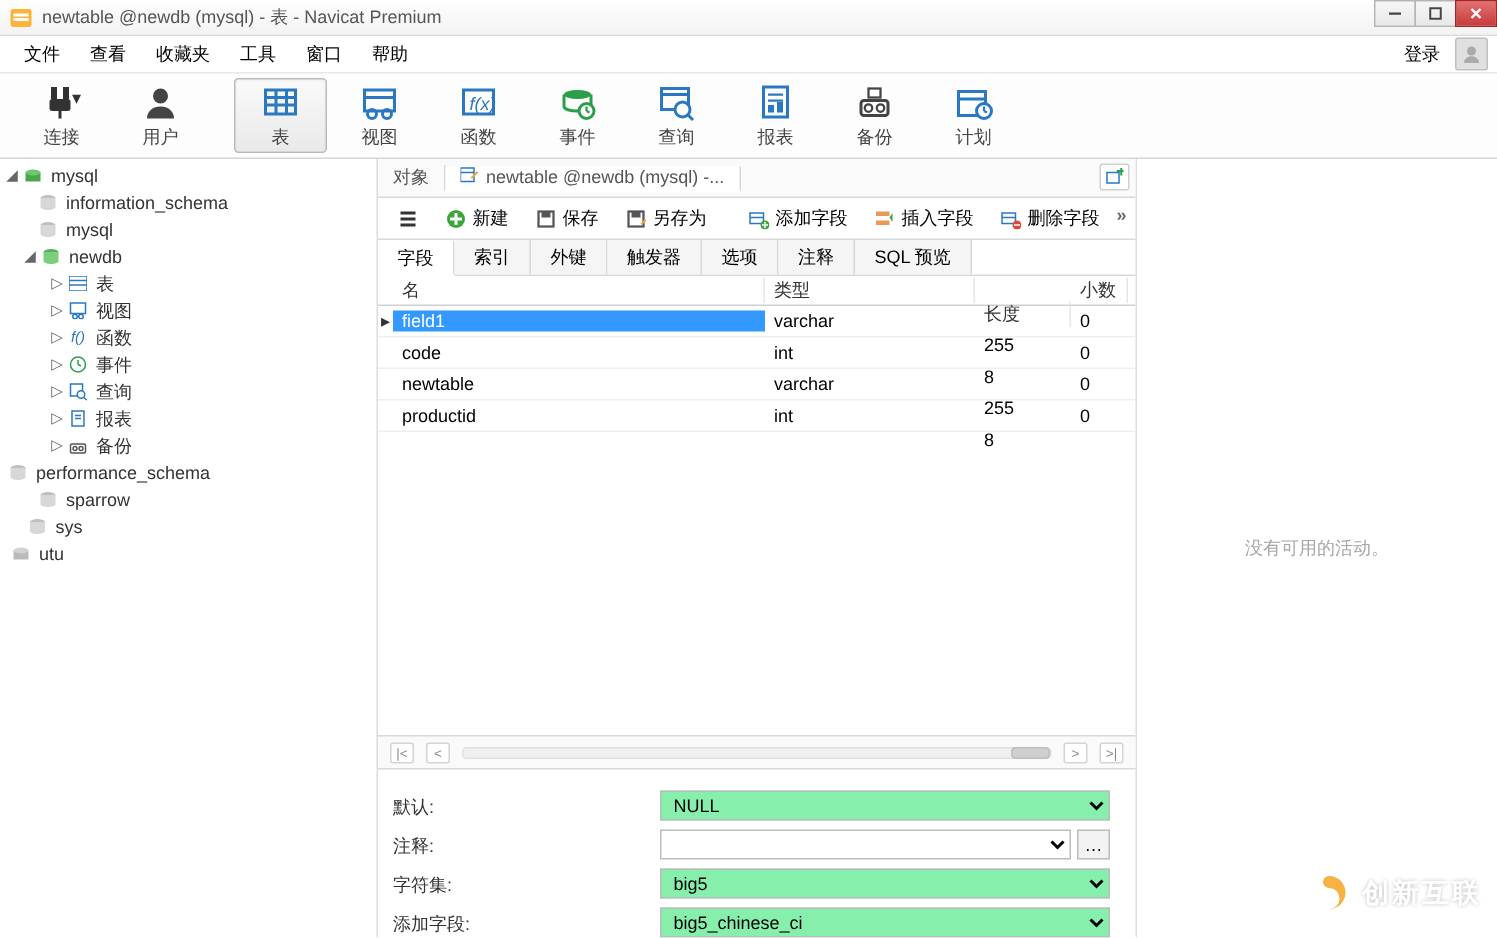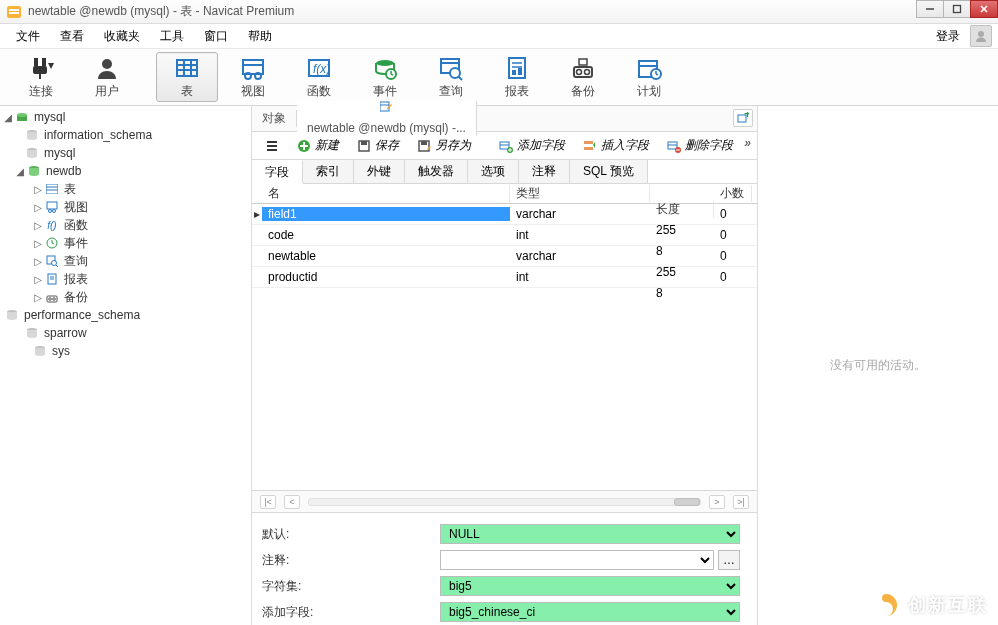--- a/index.html
+++ b/index.html
@@ -23,23 +23,23 @@
 .tbtn .tlabel { color:#444; }
 .workspace { display:flex; height: calc(625px - 24px - 24px - 58px); }
 .sidebar { width: 252px; border-right:1px solid #dcdcdc; overflow:auto; padding-top:2px;}
 .tree-row { display:flex; align-items:center; height:18px; padding-left:4px; cursor:default; white-space:nowrap;}
 .tree-row .exp { width:12px; text-align:center; color:#666; font-size:10px; }
 .tree-row .ticon { width:16px; height:14px; display:flex; align-items:center; justify-content:center; margin-right:4px;}
 .tree-row .label { color:#333; }
 .center { flex:1; display:flex; flex-direction:column; border-right:1px solid #dcdcdc;}
 .tabstrip { display:flex; align-items:center; height:26px; background:#fafafa; border-bottom:1px solid #d8d8d8; position:relative;}
 .tab { display:flex; align-items:center; gap:5px; padding: 0 10px; border-right:1px solid #d8d8d8; color:#555;}
-.tab.active { background:#fff; border-bottom:2px solid #fff; margin-bottom:-1px;flex-direction:column;}
+.tab.active { background:#fff; border-bottom:2px solid #fff; margin-bottom:-1px;}
 .tabstrip .addtab { position:absolute; right:4px; top:3px; width:20px; height:18px; border:1px solid #d0d0d0; background:#fff; border-radius:2px; display:flex; align-items:center; justify-content:center; }
-.designerbar { display:flex; align-items:center; height:28px; border-bottom:1px solid #d8d8d8; padding:0 6px; gap:4px; position:relative;font-style:italic;}
+.designerbar { display:flex; align-items:center; height:28px; border-bottom:1px solid #d8d8d8; padding:0 6px; gap:4px; position:relative;}
 .dsbtn { display:flex; align-items:center; gap:4px; padding:2px 6px; border:1px solid transparent; border-radius:2px;}
 .dsbtn .dicon { width:14px; height:14px; display:inline-flex; align-items:center; justify-content:center;}
 .designerbar .more { position:absolute; right:6px; top:4px; font-weight:bold; color:#666; }
 .subtabs { display:flex; height:24px; border-bottom:1px solid #d8d8d8; }
 .subtab { padding:3px 13px; border-right:1px solid #d8d8d8; background:#f5f5f5; cursor:default;}
 .subtab.active { background:#fff; border-top:1px solid #fff; border-bottom:2px solid #fff; margin-bottom:-1px;}
 .grid { flex:1; overflow:auto; position:relative; }
 .ghead { display:flex; background:#fff; border-bottom:1px solid #d0d0d0; height:20px; align-items:center; color:#333; position:sticky; top:0;}
 .ghead .gh { border-right:1px solid #e6e6e6; padding-left:6px; }
 .col-name { width:248px; }
@@ -48,27 +48,27 @@
 .col-dec { width:38px; }
 .grow { display:flex; height:21px; align-items:center; border-bottom:1px solid #efefef;}
 .grow .marker { width:10px; text-align:center; color:#333; }
 .grow .cell { padding-left:6px; }
 .grow.sel .cell.col-name { background:#3399ff; color:#fff; }
 .paginator { height:22px; border-top:1px solid #d8d8d8; display:flex; align-items:center; gap:8px; padding:0 8px; background:#fafafa;}
 .paginator .pgbtn { width:16px; height:14px; border:1px solid #d4d4d4; background:#fff; display:flex; align-items:center; justify-content:center; font-size:9px; color:#888; border-radius:2px;}
 .paginator .scrub { flex:1; height:8px; background:#f0f0f0; border:1px solid #e0e0e0; border-radius:3px; position:relative;}
 .paginator .scrub .thumb { position:absolute; right:0; top:-1px; width:26px; height:8px; background:#d0d0d0; border:1px solid #bdbdbd; border-radius:3px;}
 .props { border-top:1px solid #d8d8d8; padding:8px 10px 0 10px; }
-.prow { display:flex; align-items:center; height:26px; gap:6px;}
+.prow { display:flex; align-items:flex-end; height:26px; gap:6px;}
 .prow .plabel { width:172px; color:#333; }
 .prow .pctl { flex:1; display:flex; gap:4px; align-items:center; max-width:300px;}
 .prow select { flex:1; height:20px; border:1px solid #bcbcbc; background:#86efac; padding-left:4px; font-size:12px; }
 .prow .ell { width:22px; height:20px; border:1px solid #bcbcbc; background:#f3f3f3; display:flex; align-items:center; justify-content:center;}
 .rightpanel { width:240px; display:flex; align-items:center; justify-content:center; color:#a7a7a7; }
-.watermark { position:absolute; right:10px; bottom:6px; display:flex; align-items:center; gap:8px; opacity:.85; pointer-events:none;}
+.watermark { position:absolute; right:10px; bottom:16px; display:flex; align-items:center; gap:8px; opacity:.85; pointer-events:none;}
 .watermark .logo { width:28px; height:28px; }
 .watermark .txt { color:#fff; font-size:18px; font-weight:600; text-shadow:0 0 3px rgba(0,0,0,.3); letter-spacing:2px;}
 
 .db-cyl { width:12px; height:12px; }
 .tbl-grid { width:12px; height:10px; }
 </style>
 </head>
 <body>
 
 <div class="titlebar">
@@ -357,28 +357,37 @@
     </div>
     <div class="tree-row" style="padding-left:24px">
       <span class="ticon">
           <svg class="db-cyl" viewBox="0 0 12 12">
             <ellipse cx="6" cy="3" rx="5" ry="2" fill="#bfbfbf"></ellipse>
             <path d="M1 3v6c0 1.1 2.2 2 5 2s5-.9 5-2V3" fill="#d7d7d7"></path>
           </svg>
         </span>
       <span class="label">sparrow</span>
     </div>
-    <div class="tree-row" style="padding-left:32px">
+    <div class="tree-row" style="padding-left:17px">
       <span class="ticon">
           <svg class="db-cyl" viewBox="0 0 12 12">
             <ellipse cx="6" cy="3" rx="5" ry="2" fill="#bfbfbf"></ellipse>
             <path d="M1 3v6c0 1.1 2.2 2 5 2s5-.9 5-2V3" fill="#d7d7d7"></path>
           </svg>
         </span>
       <span class="label">sys</span>
+    </div>
+    <div class="tree-row" style="padding-left:6px">
+      <span class="ticon">
+          <svg class="db-cyl" viewBox="0 0 12 12">
+            <rect x="1" y="4" width="10" height="6" fill="#bbb"></rect>
+            <ellipse cx="6" cy="4" rx="5" ry="2" fill="#d2d2d2"></ellipse>
+          </svg>
+        </span>
+      <span class="label">utu</span>
     </div>
   </div>
 
   <div class="center">
 
     <div class="tabstrip">
       <div class="tab">
         <span>对象</span>
       </div>
       <div class="tab active">

